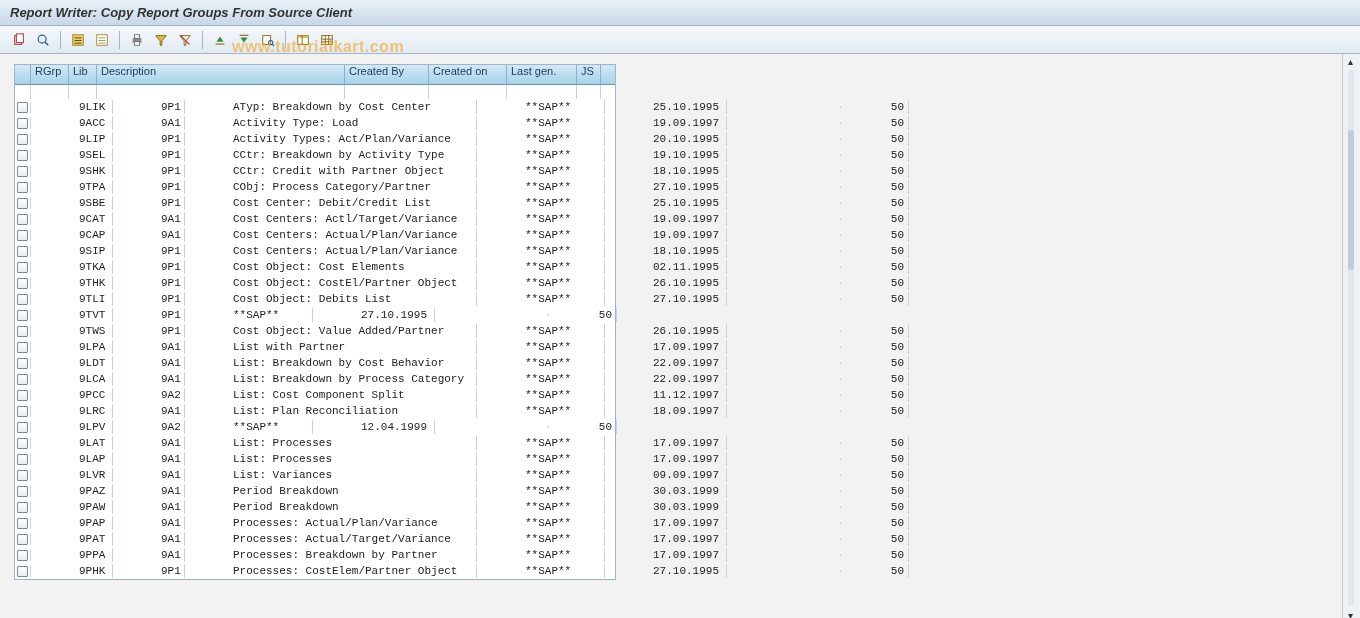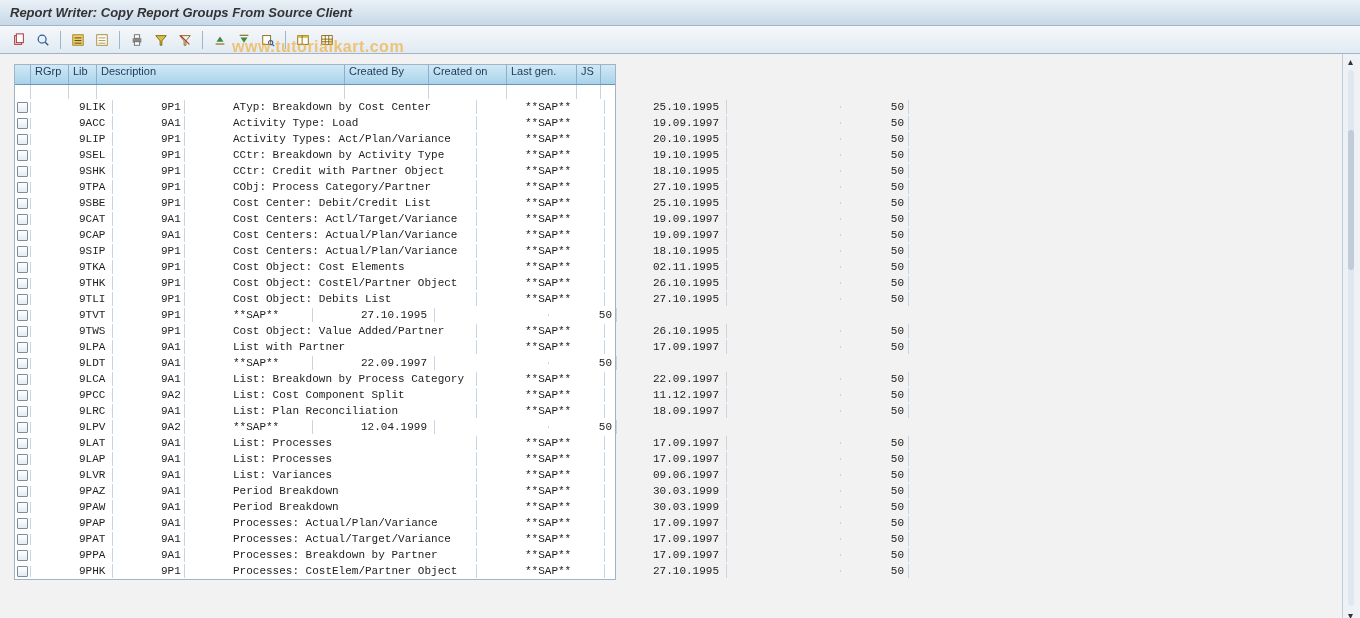--- a/index.html
+++ b/index.html
@@ -442,20 +442,21 @@
           <div class="cell w-con">17.09.1997</div>
           <div class="cell w-lg"></div>
           <div class="cell w-js num">50</div>
         </div>
         <div class="row">
           <div class="cell chk w-chk">
             <div class="chkbox"></div>
           </div>
           <div class="cell w-rgrp">9LDT</div>
           <div class="cell w-lib">9A1</div>
+          <div class="cell w-desc">List: Breakdown by Cost Behavior</div>
           <div class="cell w-cby">**SAP**</div>
           <div class="cell w-con">22.09.1997</div>
           <div class="cell w-lg"></div>
           <div class="cell w-js num">50</div>
         </div>
         <div class="row">
           <div class="cell chk w-chk">
             <div class="chkbox"></div>
           </div>
           <div class="cell w-rgrp">9LCA</div>
@@ -526,21 +527,21 @@
           <div class="cell w-js num">50</div>
         </div>
         <div class="row">
           <div class="cell chk w-chk">
             <div class="chkbox"></div>
           </div>
           <div class="cell w-rgrp">9LVR</div>
           <div class="cell w-lib">9A1</div>
           <div class="cell w-desc">List: Variances</div>
           <div class="cell w-cby">**SAP**</div>
-          <div class="cell w-con">09.06.1997</div>
+          <div class="cell w-con">09.09.1997</div>
           <div class="cell w-lg"></div>
           <div class="cell w-js num">50</div>
         </div>
         <div class="row">
           <div class="cell chk w-chk">
             <div class="chkbox"></div>
           </div>
           <div class="cell w-rgrp">9PAZ</div>
           <div class="cell w-lib">9A1</div>
           <div class="cell w-desc">Period Breakdown</div>

